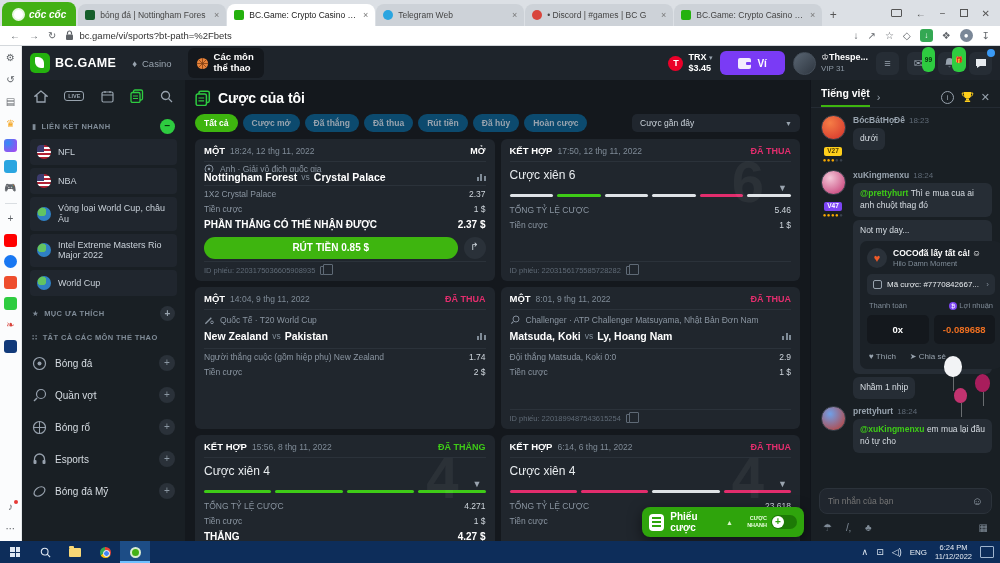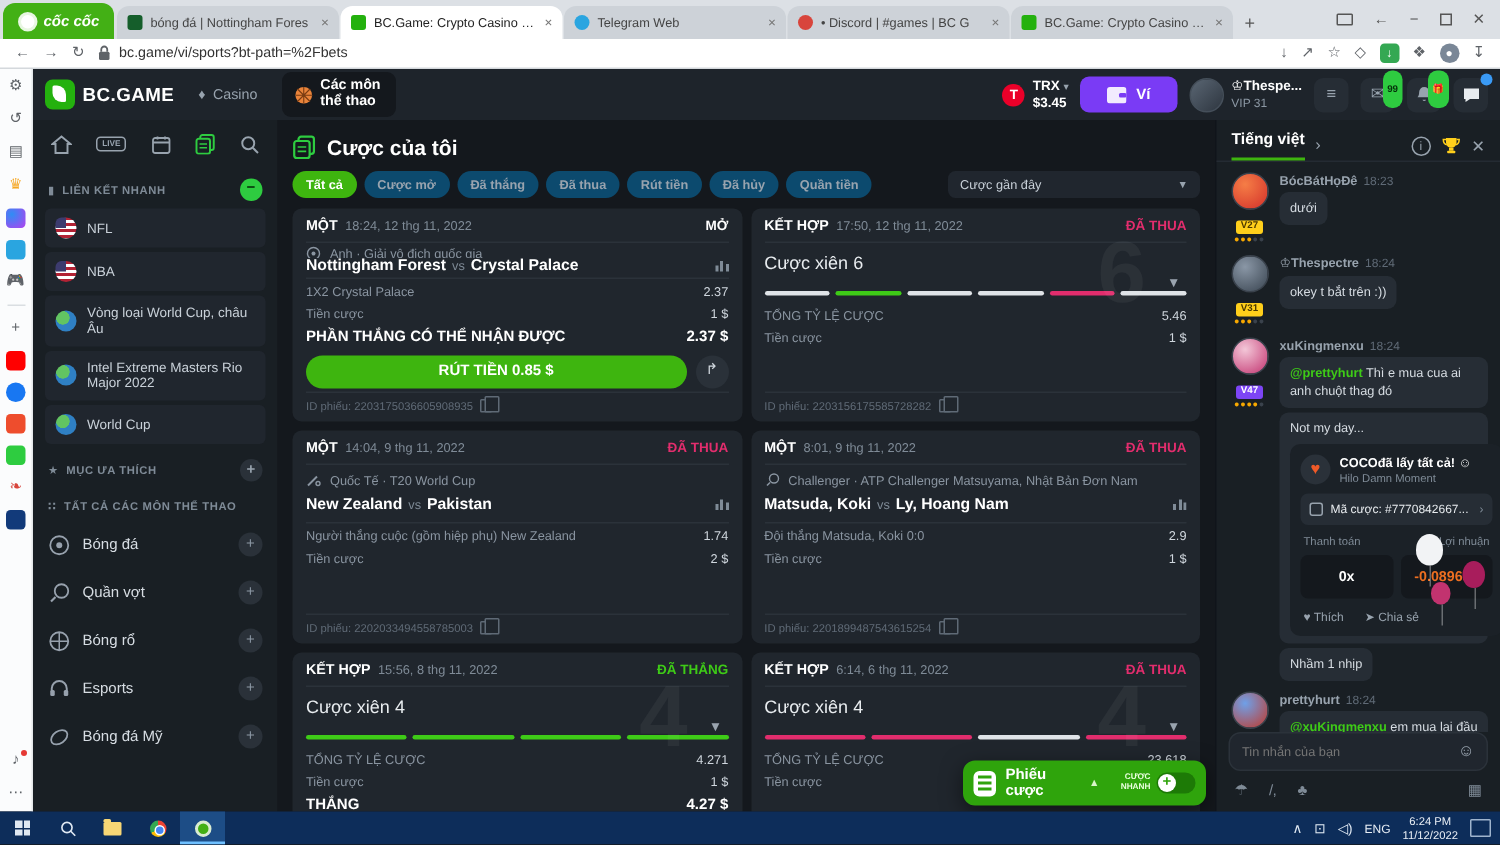--- a/index.html
+++ b/index.html
@@ -76,21 +76,21 @@
   
   .mainc{flex:1;background:#14181d;position:relative;overflow:hidden;padding:8px 10px;min-width:0}
   .ptitle{display:flex;align-items:center;gap:7px;color:#fff;font-size:14px;font-weight:bold;padding:2px 0 8px}
   .filters{display:flex;align-items:center;gap:5px}
   .pill{background:#0c4a6e;color:#98a3ae;font-size:8.5px;font-weight:bold;border-radius:10px;padding:4px 9px;white-space:nowrap}
   .pill.on{background:#3eb50f;color:#fff}
   .sortdd{margin-left:auto;background:#20262e;border-radius:5px;color:#c9d1d9;font-size:8.5px;padding:4px 8px;width:168px;display:flex;align-items:center}
   .sortdd .dar{margin-left:auto;color:#98a3ae;font-size:7px}
   .cards{display:grid;grid-template-columns:1fr 1fr;gap:6px;margin-top:7px}
   .card{background:#20262d;border-radius:6px;padding:6px 9px;height:142px;display:flex;flex-direction:column;position:relative;font-size:9px;overflow:hidden}
-  .chead{display:flex;align-items:flex-start;gap:5px;padding-bottom:5px}
+  .chead{display:flex;align-items:flex-end;gap:5px;padding-bottom:5px}
   .ctype{font-weight:bold;color:#fff;font-size:9.5px}
   .ctime{color:#7f8b97;font-size:8.5px}
   .cstatus{margin-left:auto;font-weight:bold;font-size:9px}
   .st-open{color:#fff}.st-lost{color:#e22d6d}.st-won{color:#3ecb17}
   .league{border-top:1px solid #2b323a;color:#8a95a1;display:flex;gap:6px;align-items:center;padding:5px 0 2px;font-size:8.5px;white-space:nowrap;overflow:hidden}
   .match{display:flex;align-items:center;gap:4px;padding:3px 0 6px;color:#fff;font-weight:bold;font-size:10.5px;border-bottom:1px solid #2b323a;white-space:nowrap;overflow:hidden}
   .vs{color:#7f8b97;font-weight:normal;font-size:8.5px}
   .statsic{margin-left:auto;display:flex;align-items:flex-end;gap:1.5px;flex-shrink:0}
   .statsic i{width:2px;background:#7f8b97;display:block}
   .crow{display:flex;justify-content:space-between;gap:8px;color:#8a95a1;padding:2.5px 0;font-size:8.5px}
@@ -447,21 +447,21 @@
             <span>Cược của tôi</span>
           </div>
 
           <div class="filters">
             <span class="pill on">Tất cả</span>
             <span class="pill">Cược mở</span>
             <span class="pill">Đã thắng</span>
             <span class="pill">Đã thua</span>
             <span class="pill">Rút tiền</span>
             <span class="pill">Đã hủy</span>
-            <span class="pill">Quần tiền</span>
+            <span class="pill">Hoàn cược</span>
             <span class="sortdd">
                 <span>Cược gần đây</span>
                 <span class="dar">▼</span>
               </span>
           </div>
 
           <div class="cards">
 
             <div class="card">
               <div class="chead">
@@ -562,24 +562,20 @@
                     <i style="height:5px"></i>
                   </span>
                 </div>
               <div class="crow">
                   <span>Người thắng cuộc (gồm hiệp phụ) New Zealand</span>
                   <span class="val">1.74</span>
                 </div>
               <div class="crow">
                   <span>Tiền cược</span>
                   <span class="val">2 $</span>
-                </div>
-              <div class="cid">
-                  <span>ID phiếu: 2202033494558785003</span>
-                  <span class="copyic"></span>
                 </div>
             </div>
 
             <div class="card">
               <div class="chead">
                   <span class="ctype">MỘT</span>
                   <span class="ctime">8:01, 9 thg 11, 2022</span>
                   <span class="cstatus st-lost">ĐÃ THUA</span>
                 </div>
               <div class="league">
@@ -694,24 +690,20 @@
             <span class="closex">✕</span>
           </div>
 
           <div class="msgs">
 
             <div class="msg">
               <div class="avcol"><div class="av" style="background:radial-gradient(circle at 35% 30%,#f57d46,#d3302a)"></div><span class="lvl lvl-y">V27</span><div class="stars">●●●<span class="off">●●</span></div></div>
               <div class="mbody"><div class="mhead"><span>BócBátHọĐê</span><span class="mtime">18:23</span></div><span class="bubble">dưới</span></div>
             </div>
 
-            <div class="msg">
-              <div class="avcol"><div class="av" style="background:radial-gradient(circle at 35% 30%,#8a97a6,#394450)"></div><span class="lvl lvl-y">V31</span><div class="stars">●●●<span class="off">●●</span></div></div>
-              <div class="mbody"><div class="mhead"><span>♔Thespectre</span><span class="mtime">18:24</span></div><span class="bubble">okey t bắt trên :))</span></div>
-            </div>
 
             <div class="msg">
               <div class="avcol"><div class="av" style="background:radial-gradient(circle at 35% 30%,#f3c7d8,#c2336f)"></div><span class="lvl lvl-p">V47</span><div class="stars">●●●●<span class="off">●</span></div></div>
               <div class="mbody">
                 <div class="mhead"><span>xuKingmenxu</span><span class="mtime">18:24</span></div>
                 <span class="bubble"><span class="mention">@prettyhurt</span> <span>Thì e mua cua ai anh chuột thag đó</span></span>
                 <span class="bubble">
                   <span>Not my day...</span>
                   <div class="scard">
                     <div class="schead">

